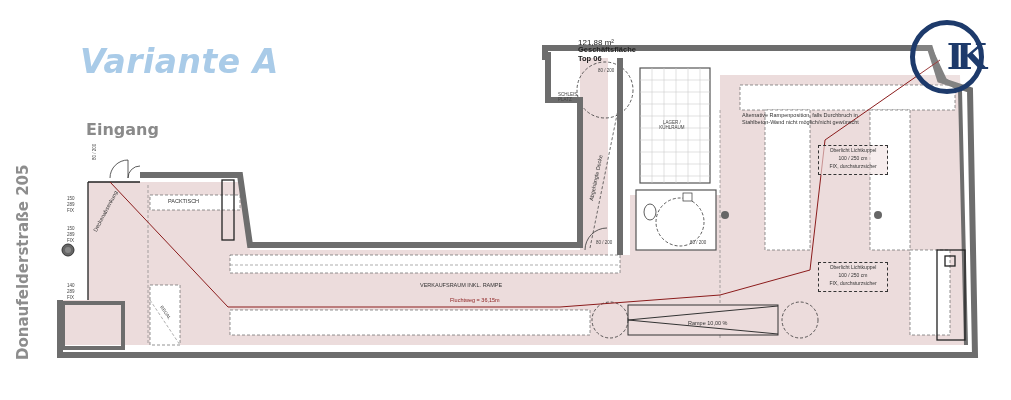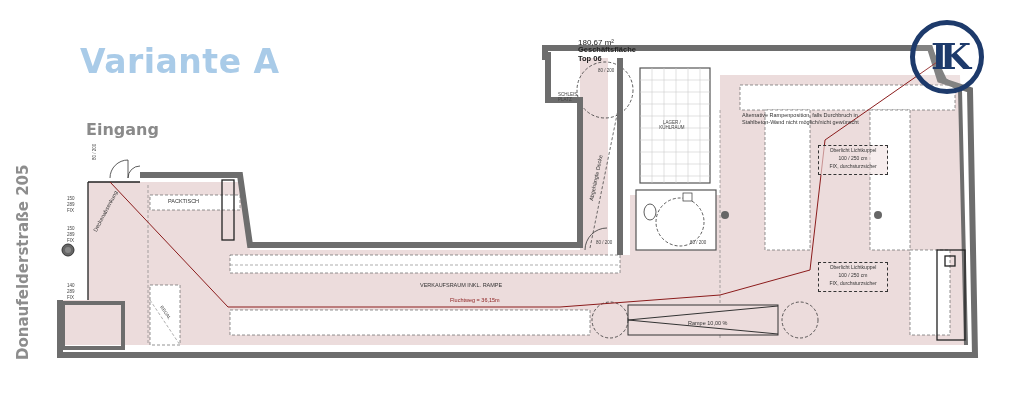--- a/index.html
+++ b/index.html
@@ -1,18 +1,18 @@
 <!DOCTYPE html>
 <html><head>
 <meta charset="utf-8">
 <style>
   html,body{margin:0;padding:0;background:#ffffff;}
   body{width:1011px;height:400px;position:relative;overflow:hidden;font-family:"Liberation Sans",sans-serif;}
   .abs{position:absolute;}
-  #variant-title{left:80px;top:42px;font-size:33px;font-weight:bold;color:#a9cbe8;letter-spacing:0.5px;font-family:"DejaVu Sans",sans-serif;}
+  #variant-title{left:80px;top:42px;font-size:33px;font-weight:bold;color:#a9cbe8;letter-spacing:0.5px;font-family:"DejaVu Sans",sans-serif;font-style:italic;}
   #entrance-label{left:86px;top:120px;font-size:16px;font-weight:bold;color:#8a8a8a;font-family:"DejaVu Sans",sans-serif;}
   #street-label{left:14px;top:360px;transform-origin:left top;transform:rotate(-90deg);font-size:15px;font-weight:bold;color:#8d8d8d;white-space:nowrap;font-family:"DejaVu Sans",sans-serif;}
   #area-label{left:578px;top:17px;font-size:7.5px;font-weight:bold;color:#222;line-height:9px;margin-top:28px;}
   #area-value{left:578px;top:38px;font-size:8px;color:#222;}
   .plan-text{font-size:5.5px;color:#333;white-space:nowrap;}
   .plan-text-sm{font-size:4.5px;color:#444;white-space:nowrap;}
   svg{position:absolute;left:0;top:0;}
   .skylight{position:absolute;border:1px dashed #333;font-size:5px;color:#333;text-align:center;line-height:8px;background:rgba(240,225,225,0.6);}
 </style>
 </head>
@@ -105,24 +105,24 @@
 </svg>
 
 <div id="variant-title" class="abs">Variante A</div>
 <div id="entrance-label" class="abs">Eingang</div>
 <div id="street-label" class="abs">Donaufelderstraße 205</div>
 
 <div id="area-label" class="abs">
   <div>Geschäftsfläche</div>
   <div>Top 06</div>
 </div>
-<div id="area-value" class="abs">180,67 m²</div>
+<div id="area-value" class="abs">121,88 m²</div>
 
 <div class="abs" style="left:910px;top:20px;width:74px;height:74px;border:5px solid #1d3a6b;border-radius:50%;box-sizing:border-box;background:rgba(255,255,255,0.15);">
-  <div style="position:absolute;left:0;right:0;top:10px;text-align:center;font-family:'DejaVu Serif',serif;font-weight:bold;font-size:36px;color:#1d3a6b;letter-spacing:-8px;">IK</div>
+  <div style="position:absolute;left:0;right:0;top:10px;text-align:right;font-family:'DejaVu Serif',serif;font-weight:bold;font-size:36px;color:#1d3a6b;letter-spacing:-8px;">IK</div>
 </div>
 
 <div class="abs plan-text" style="left:420px;top:282px;">VERKAUFSRAUM INKL. RAMPE</div>
 <div class="abs plan-text" style="left:168px;top:198px;">PACKTISCH</div>
 <div class="abs plan-text-sm" style="left:652px;top:120px;width:40px;white-space:normal;text-align:center;">LAGER / KÜHLRAUM</div>
 <div class="abs plan-text-sm" style="left:558px;top:92px;width:26px;white-space:normal;">SCHLEIS. PLATZ</div>
 <div class="abs plan-text-sm" style="left:158px;top:310px;transform:rotate(55deg);">REGAL</div>
 
 <div class="abs plan-text" style="left:450px;top:297px;color:#8b1c1c;">Fluchtweg = 36,15m</div>
 <div class="abs plan-text" style="left:688px;top:320px;">Rampe 10,00 %</div>

